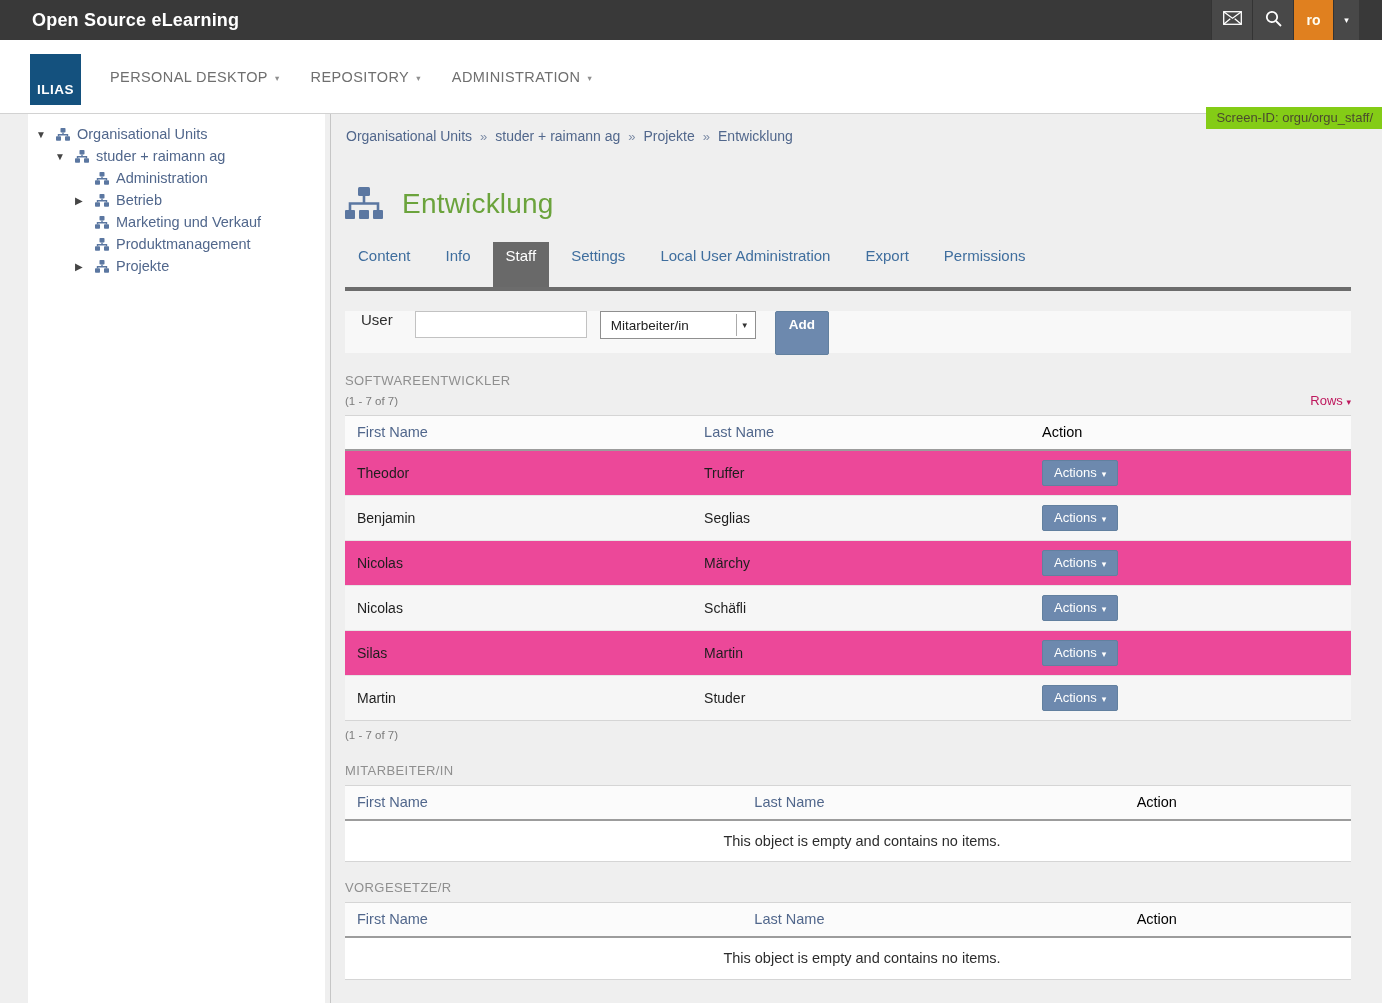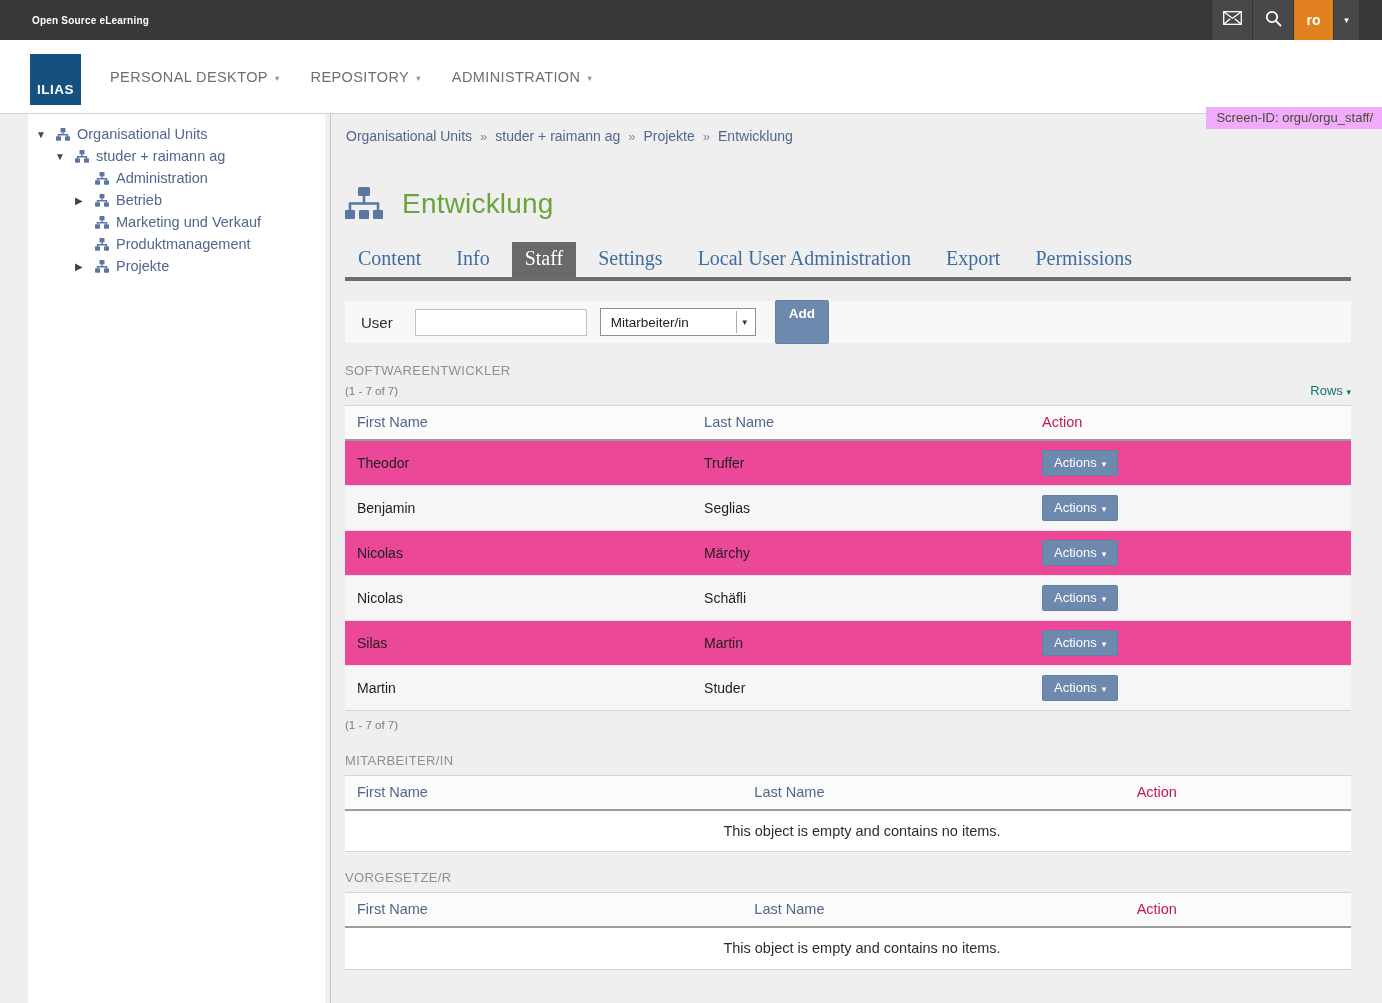--- a/index.html
+++ b/index.html
@@ -4,39 +4,39 @@
 <style>
   * { box-sizing: border-box; margin: 0; padding: 0; }
   html,body { width:1382px; height:1003px; overflow:hidden; }
   body {
     font-family: "Liberation Sans", "DejaVu Sans", sans-serif;
     background:#efefef; color:#1e1e1e; position:relative;
   }
 
   
   .topbar { height:40px; background:#393939; display:flex; align-items:center; }
-  .topbar-title { color:#fff; font-size:10px; font-weight:bold; padding-left:32px; letter-spacing:.2px; }
+  .topbar-title { color:#fff; font-size:18px; font-weight:bold; padding-left:32px; letter-spacing:.2px; }
   .topbar-right { margin-left:auto; display:flex; height:40px; }
   .tb-box { width:41px; height:40px; background:#484848; border-left:1px solid #343434;
             display:flex; align-items:center; justify-content:center; cursor:pointer; }
   .tb-avatar { width:40px; background:#e0801f; color:#fffdf2; font-weight:bold; font-size:14px; }
   .tb-caret { width:26px; color:#fff; font-size:9px; }
   .tb-spacer { width:23px; background:#393939; }
 
   
   .header { height:74px; background:#ffffff; border-bottom:1px solid #d2d2d2; position:relative; }
   .logo { position:absolute; left:30px; top:14px; width:51px; height:51px; background:#14517e;
           color:#fff; font-weight:bold; font-size:13.5px; letter-spacing:.5px;
           display:flex; align-items:flex-end; justify-content:center; padding-bottom:8px; cursor:pointer; }
   .header-menu { position:absolute; left:110px; top:0; height:100%; display:flex; align-items:center; }
   .menu-item { color:#6f6f6f; font-size:14.5px; letter-spacing:.4px; margin-right:31px; cursor:pointer;
                display:flex; align-items:center;justify-content:flex-end; }
   .menu-item .caret { font-size:8.5px; color:#8f8f8f; margin-left:7px; margin-top:2px; }
 
-  .screen-id { position:absolute; right:0; top:107px; background:#f0abfc; color:#4b4b2e;
+  .screen-id { position:absolute; right:0; top:107px; background:#84cc16; color:#4b4b2e;
                font-size:13px; padding:3px 9px 4px 10px; z-index:9; }
 
   
   .layout { display:flex; height:889px; }
   .sidebar { width:331px; background:#efefef; border-right:1px solid #c6c6c6; flex-shrink:0; }
   .tree-panel { margin-left:28px; margin-right:5px; background:#fff; height:100%; padding-top:9px; }
   .tree-row { display:flex; align-items:center; height:22px; cursor:pointer; }
   .tree-row.lv0 { padding-left:8px; }
   .tree-row.lv1 { padding-left:27px; }
   .tree-row.lv2 { padding-left:47px; }
@@ -49,51 +49,51 @@
 
   .breadcrumb { font-size:14px; color:#51678c; margin-left:1px; }
   .breadcrumb a { color:#51678c; text-decoration:none; cursor:pointer; }
   .crumb-sep { color:#7d8ca6; margin:0 8px; font-size:13px; }
 
   .page-head { margin-top:43px; display:flex; align-items:center; }
   .page-head .obj-icon { margin-right:19px; display:flex; }
   .page-title { color:#6ba33c; font-size:28px; font-weight:400; letter-spacing:.2px; }
 
   .tabs { margin-top:22px; border-bottom:4px solid #6c6c6c; display:flex; padding-left:0; }
-  .tab { font-size:20px; color:#3f6e9e; padding:5px 13px 7px; margin-right:9px; cursor:pointer; white-space:nowrap;font-family:Liberation Serif, serif; }
+  .tab { font-size:15px; color:#3f6e9e; padding:5px 13px 23px; margin-right:9px; cursor:pointer; white-space:nowrap; }
   .tab.active { background:#696969; color:#fff; }
 
-  .add-form { margin-top:20px; background:#f8f8f8; height:42px; display:flex; align-items:center; padding-left:16px; }
+  .add-form { margin-top:20px; background:#f8f8f8; height:42px; display:flex; align-items:flex-start; padding-left:16px; }
   .add-form label { font-size:15px; color:#2e2e2e; margin-right:22px; }
   .user-input { width:172px; height:27px; border:1px solid #c2c2c2; background:#fff; font-size:13.5px; padding:0 7px;
                 font-family:"Liberation Sans", sans-serif; }
   .role-select { margin-left:13px; width:156px; height:28px; background:#fff; border:1px solid #8f8f8f;
                  position:relative; display:flex; align-items:center; padding-left:10px; font-size:13.5px;
                  color:#222; cursor:pointer; }
   .sel-arrow { position:absolute; right:2px; top:2px; bottom:2px; width:17px; border-left:1px solid #ababab;
                display:flex; align-items:center; justify-content:center; font-size:8px; color:#333; }
   .add-btn { margin-left:19px; background:#6d89ae; border:1px solid #62809f; border-radius:2px; color:#fff;
              font-size:13.5px; font-weight:bold; padding:5px 13px 22px; cursor:pointer;
              font-family:"Liberation Sans", sans-serif; }
 
   .section-title { margin-top:20px; font-size:13px; color:#8f8f8f; letter-spacing:.4px; }
   .section-title.gap-lg { margin-top:22px; }
   .section-title.gap-md { margin-top:18px; }
   .table-meta { margin-top:5px; display:flex; justify-content:space-between; align-items:baseline; }
   .count { font-size:11.5px; color:#7b7b7b; }
-  .rows-link { font-size:13px; color:#0f766e; cursor:pointer; }
+  .rows-link { font-size:13px; color:#be185d; cursor:pointer; }
   .rows-link .caret { font-size:9px; }
   .footer-count { margin-top:8px; font-size:11.5px; color:#7b7b7b; }
 
   table { width:100%; border-collapse:collapse; margin-top:7px; background:#fff;
           border-top:1px solid #d5d5d5; border-bottom:1px solid #d5d5d5; }
   thead th { background:#fbfbfb; text-align:left; font-weight:400; font-size:14.5px;
              padding:8px 12px 9px; border-bottom:2px solid #9c9c9c; }
   th.link-col { color:#51678c; cursor:pointer; }
-  th.plain-col { color:#be185d; }
+  th.plain-col { color:#000000; }
   tbody td { font-size:14px; color:#1e1e1e; padding:0 12px; height:45px; }
   tbody tr { border-top:1px solid #e5e5e5; background:#ec4899; }
   tbody tr:first-child { border-top:none; }
   tbody tr:nth-child(even) { background:#f6f6f6; }
   .col-first { width:34.5%; } .col-last { width:33.6%; }
   .ecol-first { width:39.5%; } .ecol-last { width:38%; }
   .actions-btn { background:#6d89ae; border:1px solid #62809f; border-radius:2px; color:#fff; font-size:13px;
                  padding:4px 11px 5px; cursor:pointer; font-family:"Liberation Sans", sans-serif; }
   .actions-btn .caret { font-size:9px; margin-left:5px; }
   td.empty-cell { text-align:center; font-size:14.5px; color:#2c2c2c; height:42px; background:#fff;padding-left:40px; }

